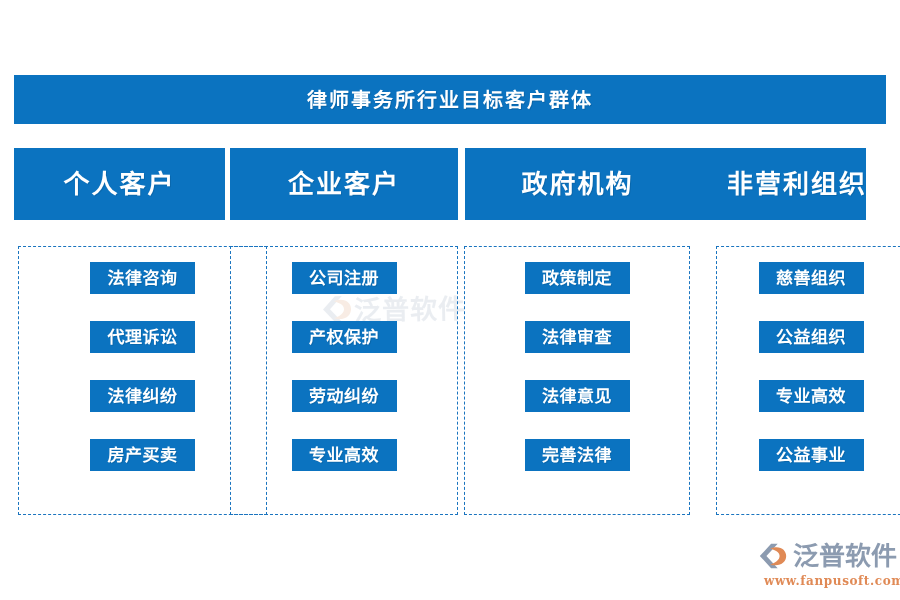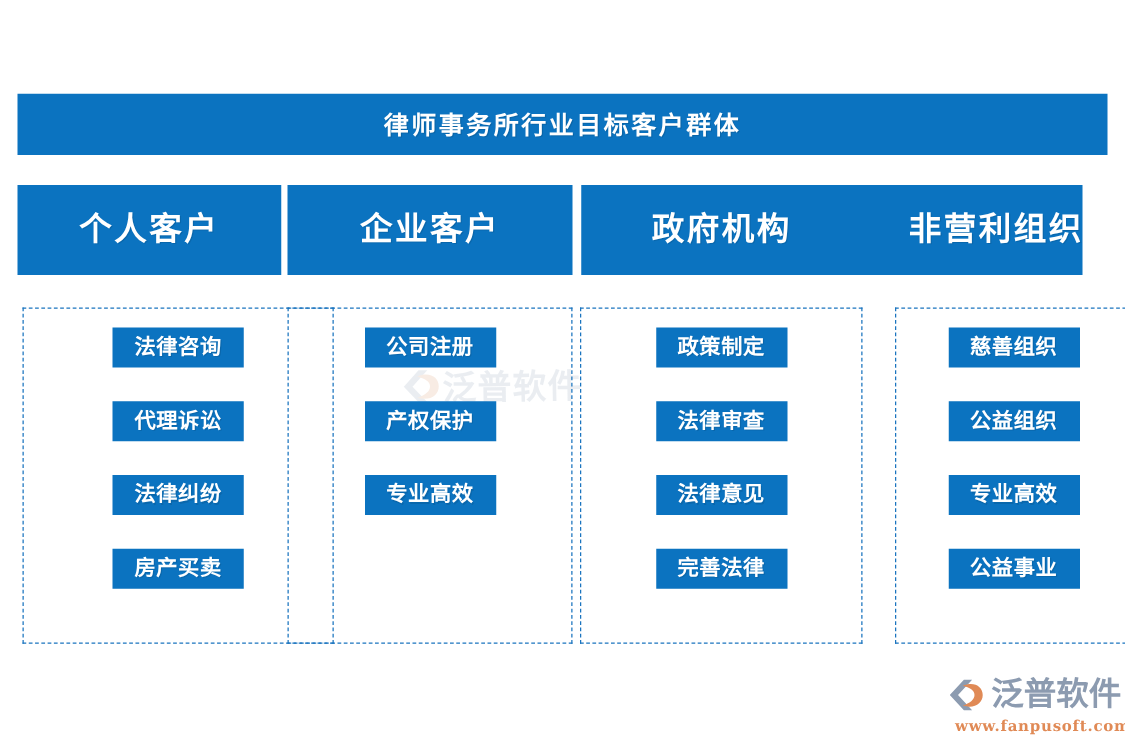--- a/index.html
+++ b/index.html
@@ -245,20 +245,23 @@
 
     <div class="col-box col-b-1">
       <div class="col-items">
         <div class="item-box">
           <span class="item-text">公司注册</span>
         </div>
         <div class="item-box">
           <span class="item-text">产权保护</span>
         </div>
         <div class="item-box">
+          <span class="item-text">劳动纠纷</span>
+        </div>
+        <div class="item-box">
           <span class="item-text">专业高效</span>
         </div>
       </div>
     </div>
 
     <div class="col-box col-b-2">
       <div class="col-items">
         <div class="item-box">
           <span class="item-text">政策制定</span>
         </div>

